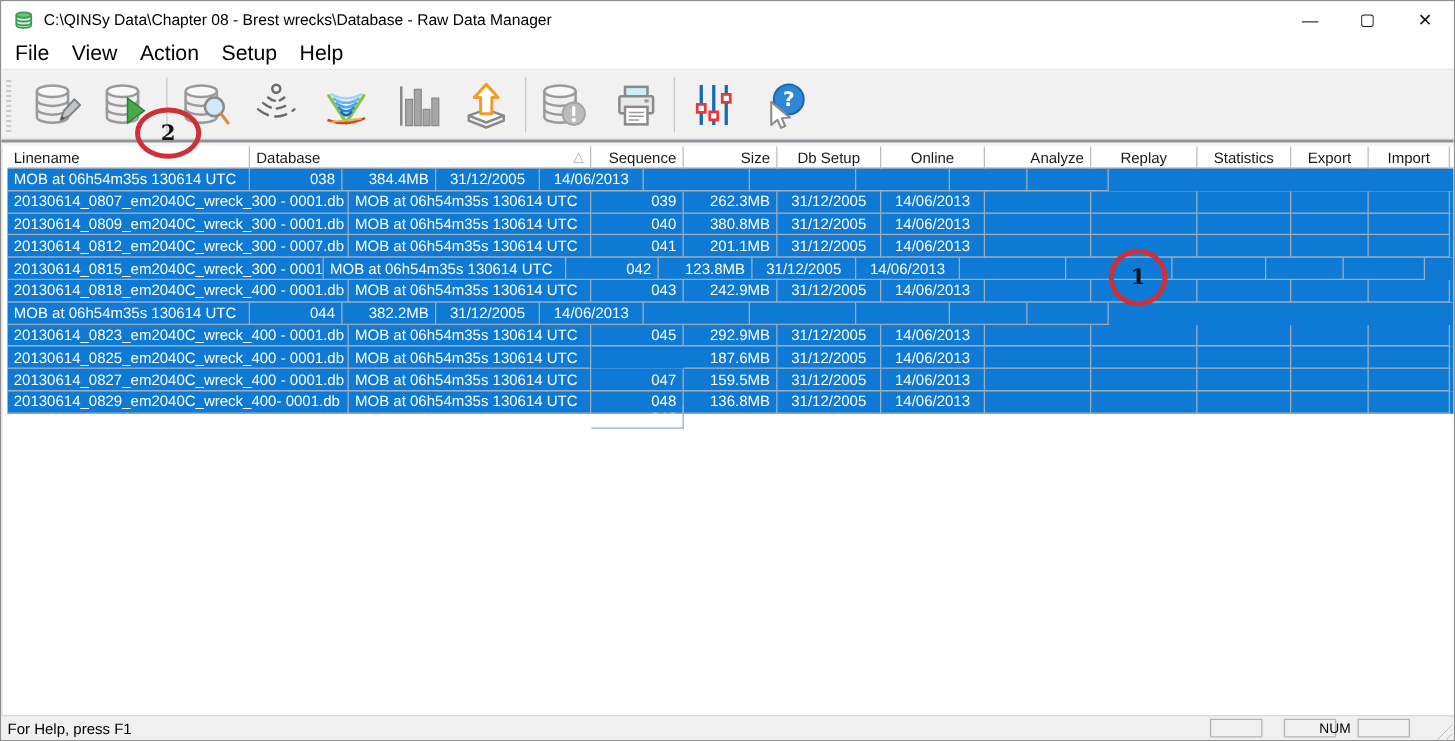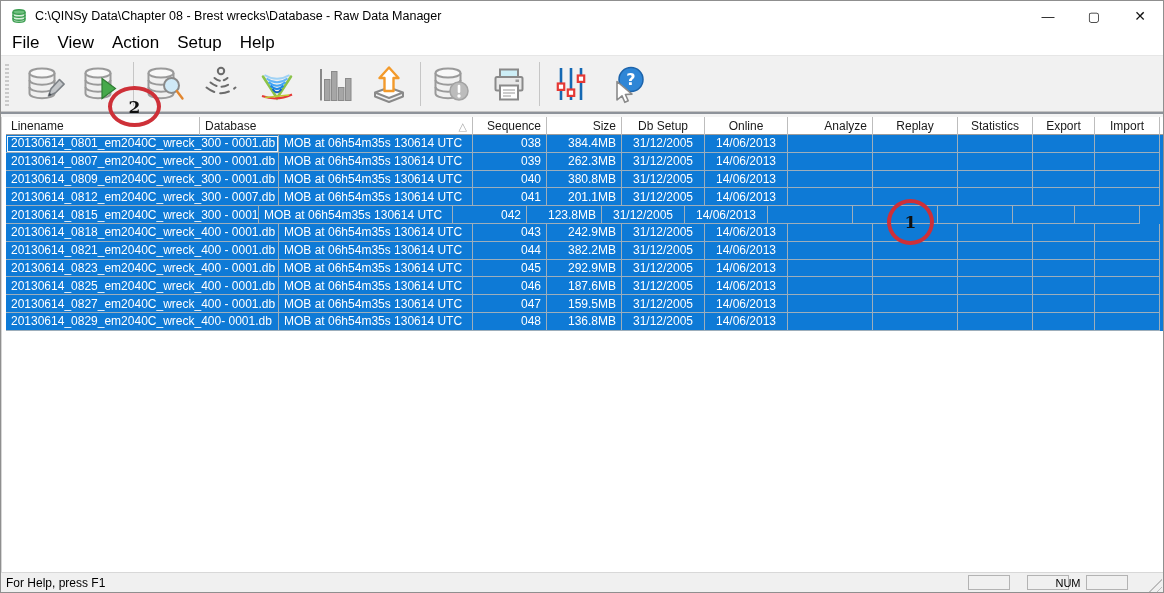--- a/index.html
+++ b/index.html
@@ -302,21 +302,20 @@
       </div>
       <div class="th align-center" style="width: 62px;">
         <span>Export</span>
       </div>
       <div class="th align-center" style="width: 65px;">
         <span>Import</span>
       </div>
     </div>
   <div class="tbody" id="tbody">
       <div class="row">
-        <div class="td align-left focus-cell" style="width: 273px;">20130614_0801_em2040C_wreck_300 - 0001.db</div>
         <div class="td align-left" style="width: 194px;">MOB at 06h54m35s 130614 UTC</div>
         <div class="td align-right" style="width: 74px;">038</div>
         <div class="td align-right" style="width: 75px;">384.4MB</div>
         <div class="td align-center" style="width: 83px;">31/12/2005</div>
         <div class="td align-center" style="width: 83px;">14/06/2013</div>
         <div class="td align-center" style="width: 85px;"></div>
         <div class="td align-center" style="width: 85px;"></div>
         <div class="td align-center" style="width: 75px;"></div>
         <div class="td align-center" style="width: 62px;"></div>
         <div class="td align-center" style="width: 65px;"></div>
@@ -380,21 +379,20 @@
         <div class="td align-right" style="width: 75px;">242.9MB</div>
         <div class="td align-center" style="width: 83px;">31/12/2005</div>
         <div class="td align-center" style="width: 83px;">14/06/2013</div>
         <div class="td align-center" style="width: 85px;"></div>
         <div class="td align-center" style="width: 85px;"></div>
         <div class="td align-center" style="width: 75px;"></div>
         <div class="td align-center" style="width: 62px;"></div>
         <div class="td align-center" style="width: 65px;"></div>
       </div>
       <div class="row">
-        <div class="td align-left" style="width: 273px;">20130614_0821_em2040C_wreck_400 - 0001.db</div>
         <div class="td align-left" style="width: 194px;">MOB at 06h54m35s 130614 UTC</div>
         <div class="td align-right" style="width: 74px;">044</div>
         <div class="td align-right" style="width: 75px;">382.2MB</div>
         <div class="td align-center" style="width: 83px;">31/12/2005</div>
         <div class="td align-center" style="width: 83px;">14/06/2013</div>
         <div class="td align-center" style="width: 85px;"></div>
         <div class="td align-center" style="width: 85px;"></div>
         <div class="td align-center" style="width: 75px;"></div>
         <div class="td align-center" style="width: 62px;"></div>
         <div class="td align-center" style="width: 65px;"></div>
@@ -408,21 +406,21 @@
         <div class="td align-center" style="width: 83px;">14/06/2013</div>
         <div class="td align-center" style="width: 85px;"></div>
         <div class="td align-center" style="width: 85px;"></div>
         <div class="td align-center" style="width: 75px;"></div>
         <div class="td align-center" style="width: 62px;"></div>
         <div class="td align-center" style="width: 65px;"></div>
       </div>
       <div class="row">
         <div class="td align-left" style="width: 273px;">20130614_0825_em2040C_wreck_400 - 0001.db</div>
         <div class="td align-left" style="width: 194px;">MOB at 06h54m35s 130614 UTC</div>
-        <div class="td align-right" style="width: 74px;">046</div>
+        <div class="td align-right" style="width: 74px; margin-top: 48px;">046</div>
         <div class="td align-right" style="width: 75px;">187.6MB</div>
         <div class="td align-center" style="width: 83px;">31/12/2005</div>
         <div class="td align-center" style="width: 83px;">14/06/2013</div>
         <div class="td align-center" style="width: 85px;"></div>
         <div class="td align-center" style="width: 85px;"></div>
         <div class="td align-center" style="width: 75px;"></div>
         <div class="td align-center" style="width: 62px;"></div>
         <div class="td align-center" style="width: 65px;"></div>
       </div>
       <div class="row">

